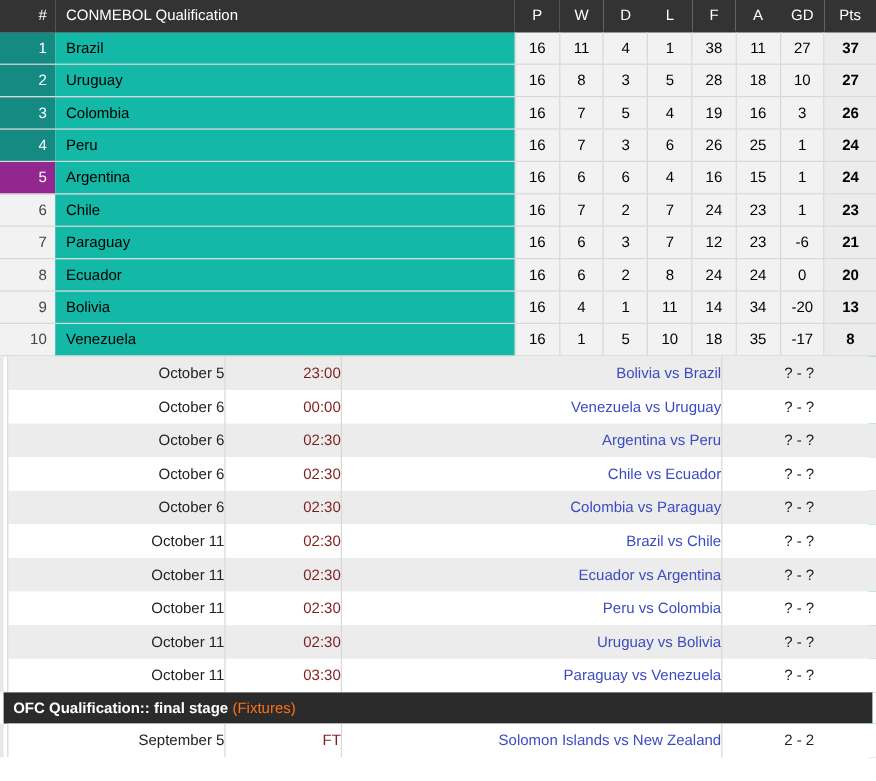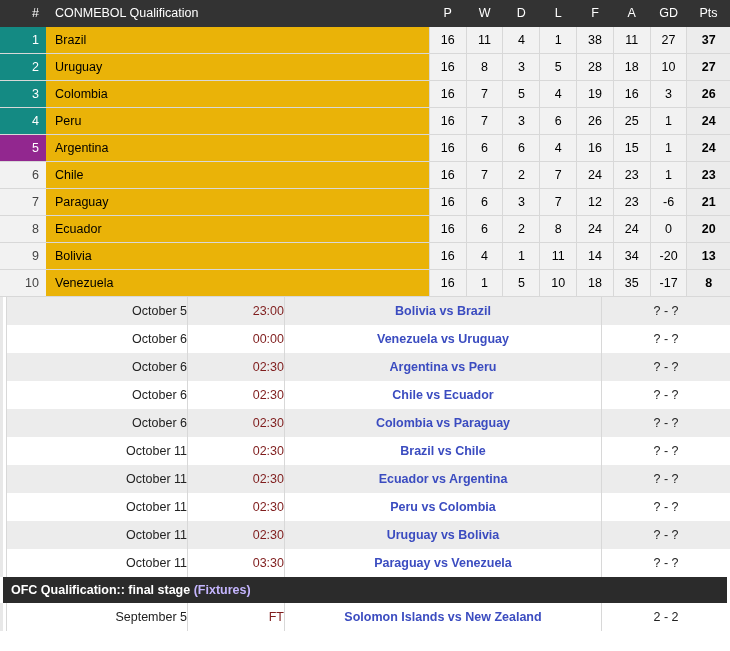--- a/index.html
+++ b/index.html
@@ -51,21 +51,21 @@
   thead .col-pts { font-weight: bold; }
 
   tbody tr td {
     background: #f2f2f2;
     border-left: 1px solid #d8d8d8;
   }
   tbody tr td.col-rank {
     border-left: none;
   }
   tbody tr td.col-team {
-    background: #eab308;
+    background: #14b8a6;
     border-left: none;
   }
   tbody td.col-pts { font-weight: bold; background: #ececec; }
 
   td.col-rank {
     color: #444444;
     font-size: 12px;
   }
   td.rank-qual {
     background: #148a83 !important;
@@ -92,21 +92,21 @@
     border-collapse: collapse;
     table-layout: fixed;
   }
   table.fixtures td {
     height: 28px;
     font-size: 12.5px;
     padding: 0;
   }
   .fx-date   { width: 180px; text-align: right; padding-right: 16px; color: #222222; }
   .fx-time   { width: 96px;  text-align: right;  padding-left: 14px; color: #7f1d1d; }
-  .fx-match  { text-align: center; padding-left: 8px; font-weight: bold; }
+  .fx-match  { text-align: right; padding-left: 8px; }
   .fx-match a {
     color: #3b4cc0;
     text-decoration: none;
   }
   .fx-score  { width: 128px; text-align: center; color: #222222; font-size: 12px; }
   .row-alt td { background: #ececec; }
   .row-plain td { background: #ffffff; }
 
   
   .section-header {
@@ -114,21 +114,21 @@
     color: #ffffff;
     height: 26px;
     line-height: 26px;
     padding-left: 8px;
     font-size: 12.5px;
     margin-left: 3px;
     width: 724px;
     box-sizing: border-box;
   }
   .section-header .sh-title { font-weight: bold; }
-  .section-header .sh-sub { font-weight: bold; color: #c4b5fd; }
+  .section-header .sh-sub { font-weight: normal; color: #f97316; }
 </style>
 </head>
 <body>
 
 <div class="page">
 
   <table class="standings">
     <thead>
       <tr>
         <th class="col-rank">#</th>

